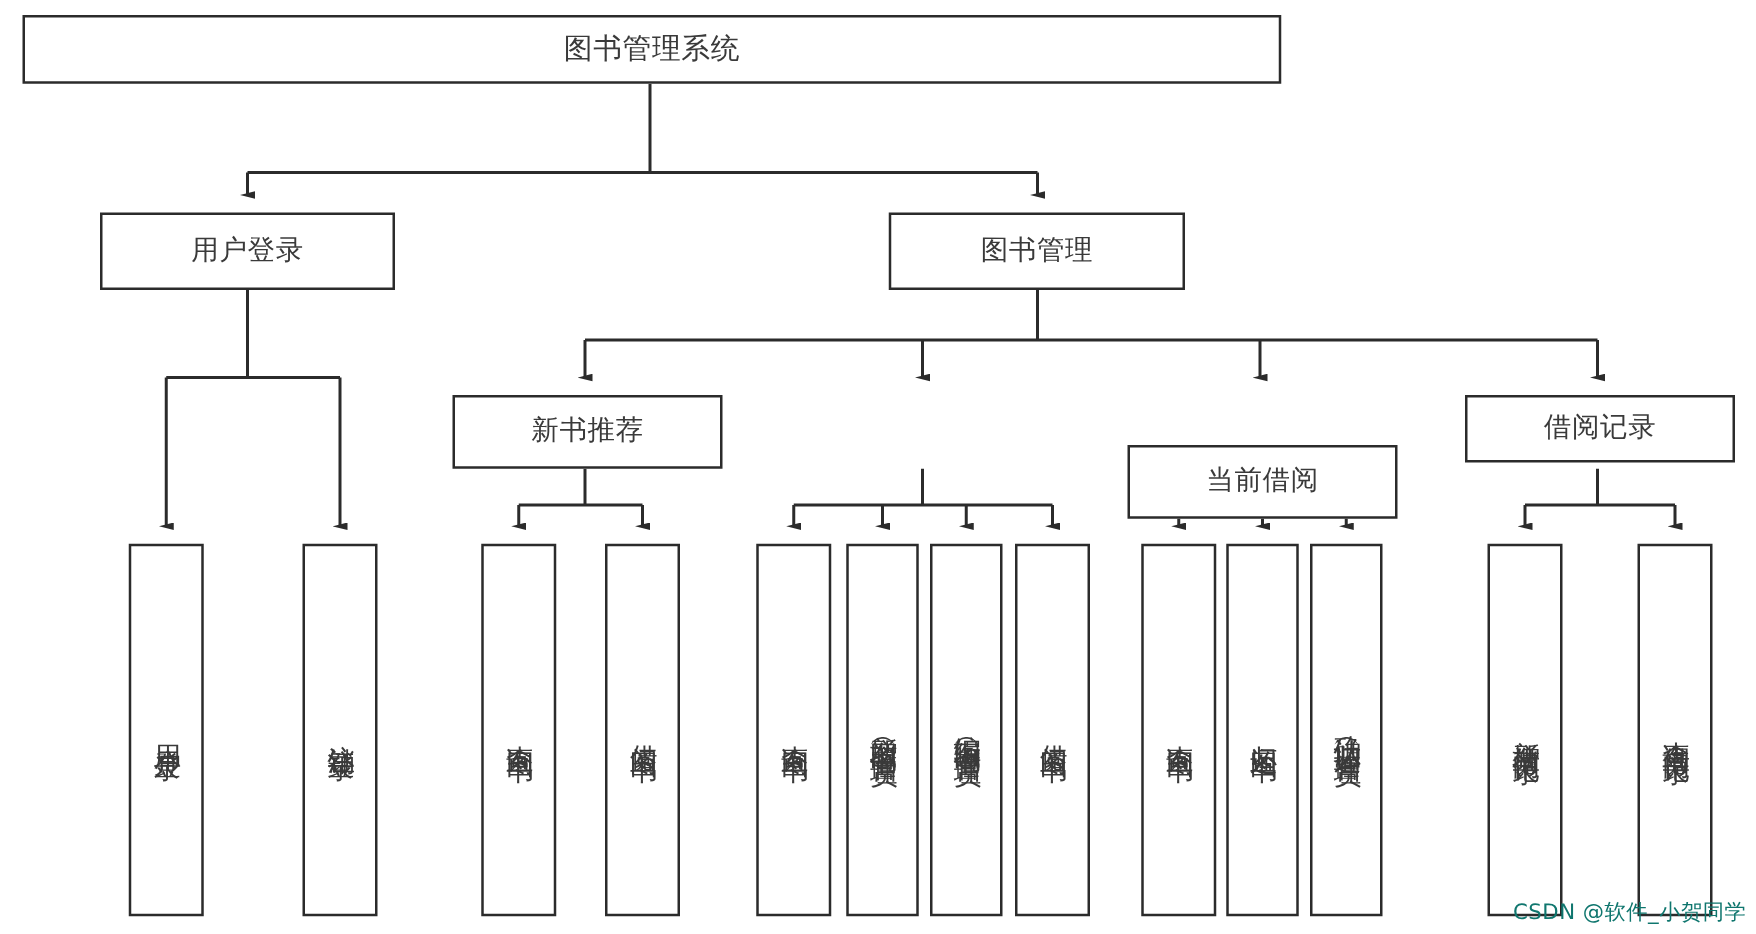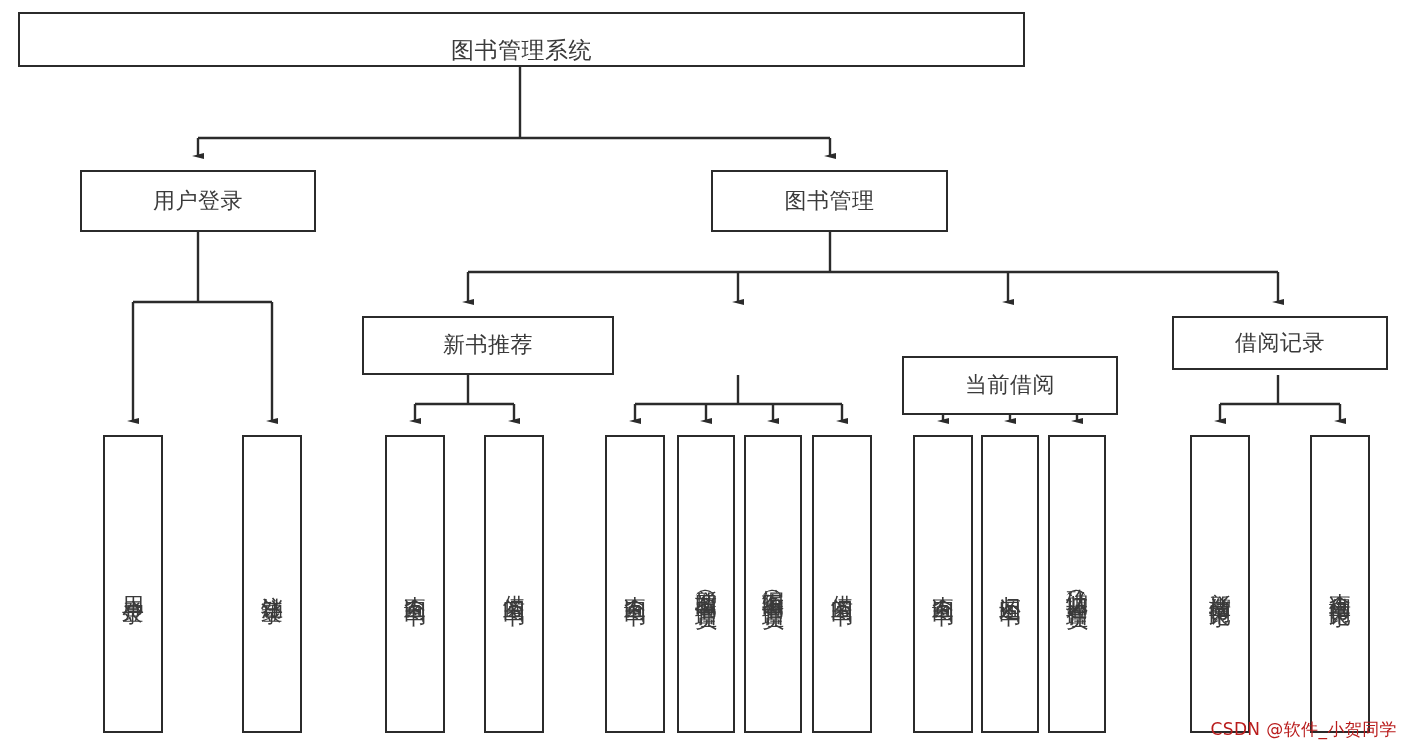--- a/index.html
+++ b/index.html
@@ -56,21 +56,21 @@
   .node.v .vtext {
     writing-mode: vertical-rl;
     text-orientation: upright;
     white-space: nowrap;
   }
   .watermark {
     position: absolute;
     right: 8px;
     bottom: 6px;
     font-size: 17px;
-    color: #b91c1c;
+    color: #0f766e;
     z-index: 6;
     white-space: nowrap;
     letter-spacing: 0.4px;
   }
 </style>
 </head>
 <body>
 
 <div id="diagram-root">
 
@@ -117,32 +117,32 @@
       <path d="M1010,404 L1010,421" marker-end="url(#arrow)"></path>
       <path d="M1077,404 L1077,421" marker-end="url(#arrow)"></path>
 
       <path d="M1278,375 L1278,404"></path>
       <path d="M1220,404 L1340,404"></path>
       <path d="M1220,404 L1220,421" marker-end="url(#arrow)"></path>
       <path d="M1340,404 L1340,421" marker-end="url(#arrow)"></path>
     </g>
   </svg>
 
-  <div class="node h root-node" style="left:18px; top:12px; width:1007px; height:55px;align-items:flex-end;">
+  <div class="node h root-node" style="left:18px; top:12px; width:1007px; height:55px;">
     <span>图书管理系统</span>
   </div>
 
   <div class="node h" style="left:80px; top:170px; width:236px; height:62px;">
     <span>用户登录</span>
   </div>
   <div class="node h" style="left:711px; top:170px; width:237px; height:62px;">
     <span>图书管理</span>
   </div>
 
-  <div class="node h" style="left:362px; top:316px; width:252px; height:59px;">
+  <div class="node h" style="left:362px; top:316px; width:216px; height:59px;">
     <span>新书推荐</span>
   </div>
   <div class="node h" style="left:902px; top:316px; width:216px; height:59px;margin-top:40px;">
     <span>当前借阅</span>
   </div>
   <div class="node h" style="left:1172px; top:316px; width:216px; height:54px;">
     <span>借阅记录</span>
   </div>
 
   <div class="node v" style="left:103px; top:435px; width:60px; height:298px;">

